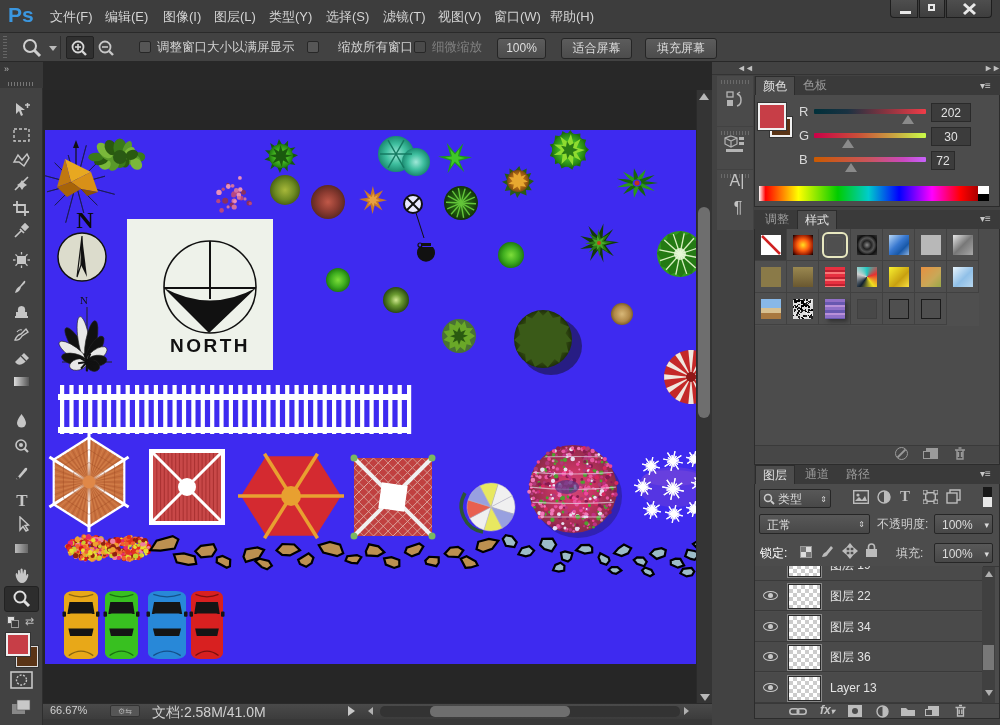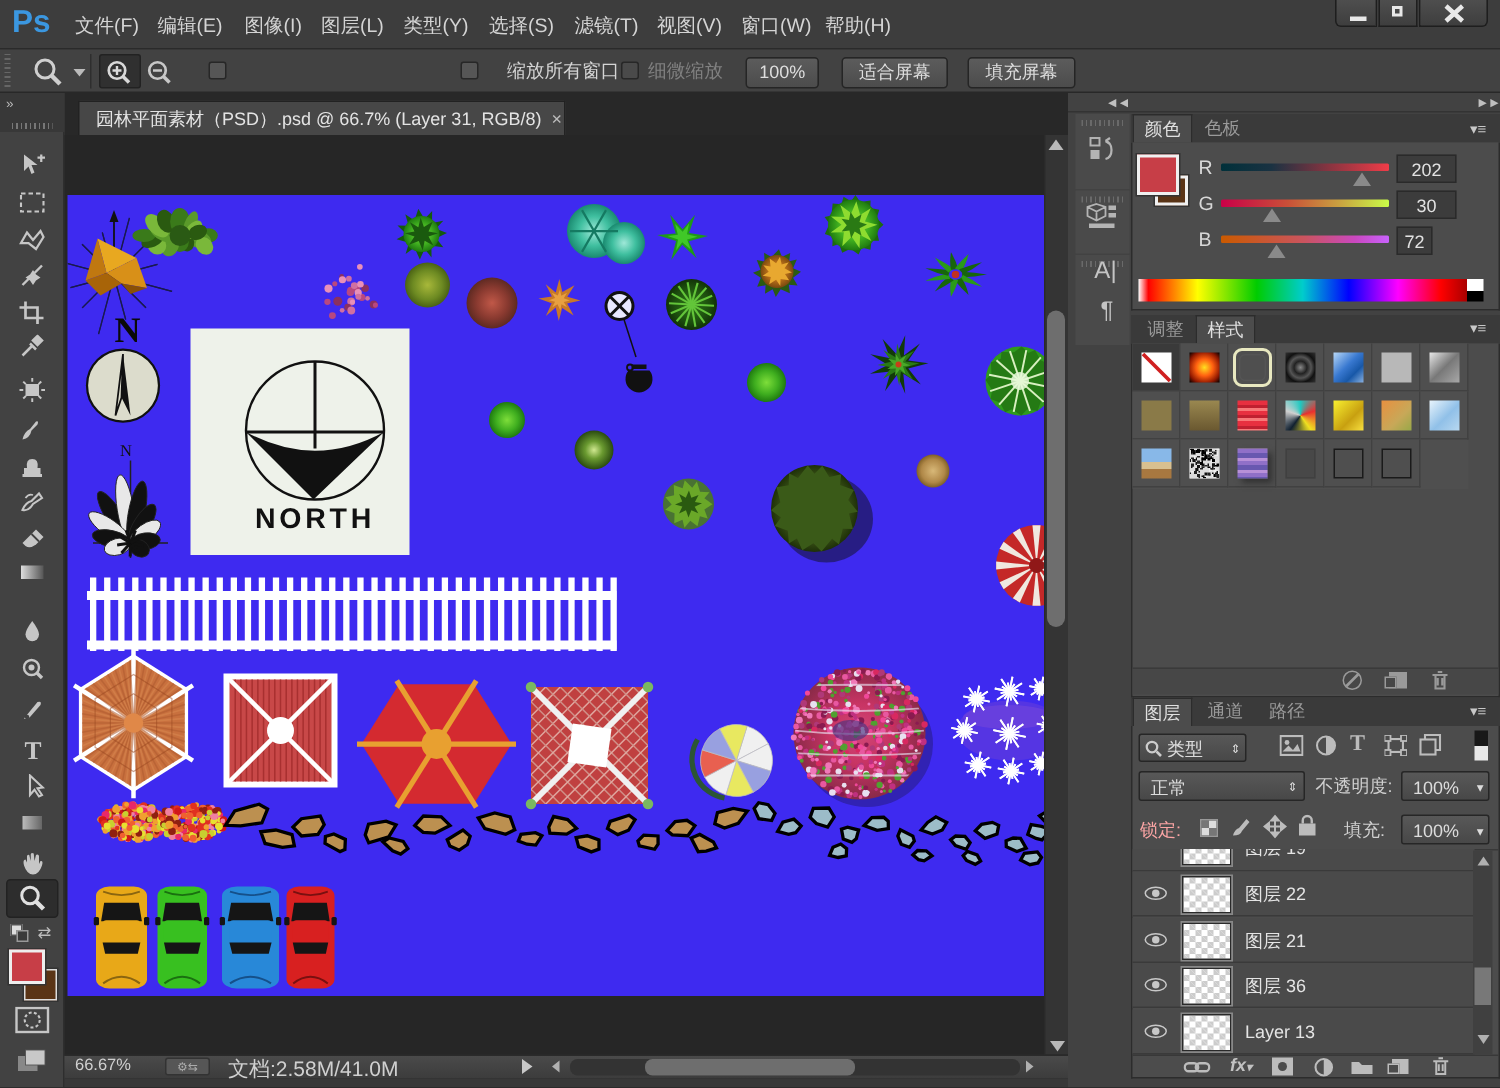--- a/index.html
+++ b/index.html
@@ -53,21 +53,20 @@
 .eye:after{content:"";position:absolute;left:3.5px;top:0.5px;width:5px;height:5px;background:#c8c8c8;border-radius:50%}
 .thumbimg{position:absolute;width:33px;height:25px;background:#fff;border:1px solid #2a2a2a;outline:1px solid #888;
 background-image:linear-gradient(45deg,#ccc 25%,transparent 25%,transparent 75%,#ccc 75%),linear-gradient(45deg,#ccc 25%,transparent 25%,transparent 75%,#ccc 75%);background-size:8px 8px;background-position:0 0,4px 4px}
 .lname{position:absolute;font-size:12px;color:#e4e4e4;line-height:31px}
 .licon{color:#c2c2c2}
 </style></head>
 <body>
 <div id="app">
 <div class="abs" id="rightbg"></div>
 <div class="abs" id="tabstrip"></div>
-<div class="abs" id="doctab">园林平面素材（PSD）.psd @ 66.7% (Layer 31, RGB/8)&nbsp;&nbsp;<span style="color:#bbb">×</span></div>
 <div class="abs" id="toolbar"></div>
 <div class="abs" id="canvaswrap"></div>
 <div class="abs" id="doc">
       <svg width="651" height="533" viewBox="0 0 651 533" style="position:absolute;left:0;top:0">
         <defs>
 <radialGradient id="gDark">
             <stop offset="0%" stop-color="#2f7a18"></stop>
             <stop offset="70%" stop-color="#1c4d0e"></stop>
             <stop offset="100%" stop-color="#123208"></stop>
           </radialGradient>
@@ -1788,20 +1787,21 @@
       <line x1="5" y1="8" x2="11" y2="8" stroke="#d8d8d8" stroke-width="1.6"></line>
       <line x1="8" y1="5" x2="8" y2="11" stroke="#d8d8d8" stroke-width="1.6"></line>
       <line x1="12" y1="12" x2="16" y2="16" stroke="#d8d8d8" stroke-width="2.4"></line>
     </svg>
 <svg class="abs" style="left:97px;top:39px" width="20" height="18">
       <circle cx="8" cy="8" r="5.5" fill="none" stroke="#c8c8c8" stroke-width="1.8"></circle>
       <line x1="5" y1="8" x2="11" y2="8" stroke="#c8c8c8" stroke-width="1.6"></line>
       <line x1="12" y1="12" x2="16" y2="16" stroke="#c8c8c8" stroke-width="2.4"></line>
     </svg>
     <div class="abs cb" style="left:139px"></div>
+    <div class="abs oblabel" style="left:157px">调整窗口大小以满屏显示</div>
     <div class="abs cb" style="left:307px"></div>
     <div class="abs oblabel" style="left:338px">缩放所有窗口</div>
     <div class="abs cb" style="left:414px;background:#4a4a4a"></div>
     <div class="abs oblabel" style="left:432px;color:#808080">细微缩放</div>
     <div class="abs obtn" style="left:497px;width:49px">100%</div>
     <div class="abs obtn" style="left:561px;width:71px">适合屏幕</div>
     <div class="abs obtn" style="left:645px;width:72px">填充屏幕</div>
 <div class="abs" id="toolhead">
       <span style="position:absolute;left:4px;top:2px;font-size:9px;letter-spacing:-1px">»</span>
     </div>
@@ -2166,21 +2166,21 @@
     <div class="abs" style="left:983px;top:487px;width:9px;height:20px;background:linear-gradient(#181818 0 50%,#e8e8e8 50%)"></div>
     <div class="abs combo" style="left:759px;top:514px;width:111px;height:20px">
       <span style="position:absolute;left:7px;top:1px;line-height:18px">正常</span>
       <span style="position:absolute;right:4px;top:1px;font-size:8px;line-height:18px">⇕</span>
     </div>
     <div class="abs" style="left:877px;top:516px;font-size:12px;color:#d0d0d0">不透明度:</div>
     <div class="abs combo" style="left:934px;top:514px;width:59px;height:20px">
       <span style="position:absolute;left:7px;top:1px;line-height:18px">100%</span>
       <span style="position:absolute;right:3px;top:1px;font-size:9px;line-height:18px">▾</span>
     </div>
-    <div class="abs" style="left:760px;top:545px;font-size:12px;color:#fca5a5">锁定:</div>
+    <div class="abs" style="left:760px;top:545px;font-size:12px;color:#ffffff">锁定:</div>
     <div class="abs" style="left:800px;top:546px;width:12px;height:12px;background:conic-gradient(#ddd 0 25%,#777 0 50%,#ddd 0 75%,#777 0);border:1px solid #999"></div>
     <svg class="abs" style="left:820px;top:544px" width="15" height="15">
       <path d="M2 13 Q3 9 6 8 L11 2 L13 4 L8 10 Q7 13 2 13 Z" fill="#bcbcbc"></path>
     </svg>
     <svg class="abs" style="left:842px;top:543px" width="16" height="16">
       <path d="M8 1 L8 15 M1 8 L15 8 M8 1 l-2.5 3 h5 Z M8 15 l-2.5 -3 h5 Z M1 8 l3 -2.5 v5 Z M15 8 l-3 -2.5 v5 Z" stroke="#bcbcbc" stroke-width="1.3" fill="#bcbcbc"></path>
     </svg>
     <svg class="abs" style="left:865px;top:543px" width="13" height="15">
       <rect x="1" y="6" width="11" height="8" fill="#bcbcbc"></rect>
       <path d="M3.5 6 V4 a3 3 0 0 1 6 0 V6" fill="none" stroke="#bcbcbc" stroke-width="1.6"></path>
@@ -2196,21 +2196,21 @@
       <div class="thumbimg" style="left:33px;top:-14px"></div>
       <div class="lname" style="left:75px;top:-16px">图层 19</div>
     </div>
     <div class="abs layerrow" style="top:581px;height:30px"></div>
     <div class="abs eye" style="left:763px;top:591px"></div>
     <div class="abs thumbimg" style="left:788px;top:584px"></div>
     <div class="abs lname" style="left:830px;top:581px">图层 22</div>
     <div class="abs layerrow" style="top:612px;height:30px"></div>
     <div class="abs eye" style="left:763px;top:622px"></div>
     <div class="abs thumbimg" style="left:788px;top:615px"></div>
-    <div class="abs lname" style="left:830px;top:612px">图层 21</div>
+    <div class="abs lname" style="left:830px;top:612px">图层 34</div>
     <div class="abs layerrow" style="top:642px;height:30px"></div>
     <div class="abs eye" style="left:763px;top:652px"></div>
     <div class="abs thumbimg" style="left:788px;top:645px"></div>
     <div class="abs lname" style="left:830px;top:642px">图层 36</div>
     <div class="abs layerrow" style="top:673px;height:30px"></div>
     <div class="abs eye" style="left:763px;top:683px"></div>
     <div class="abs thumbimg" style="left:788px;top:676px"></div>
     <div class="abs lname" style="left:830px;top:673px">Layer 13</div>
     <div class="abs" style="left:755px;top:703px;width:244px;height:1px;background:#383838"></div>
     <div class="abs" style="left:982px;top:567px;width:13px;height:136px;background:#404040"></div>

